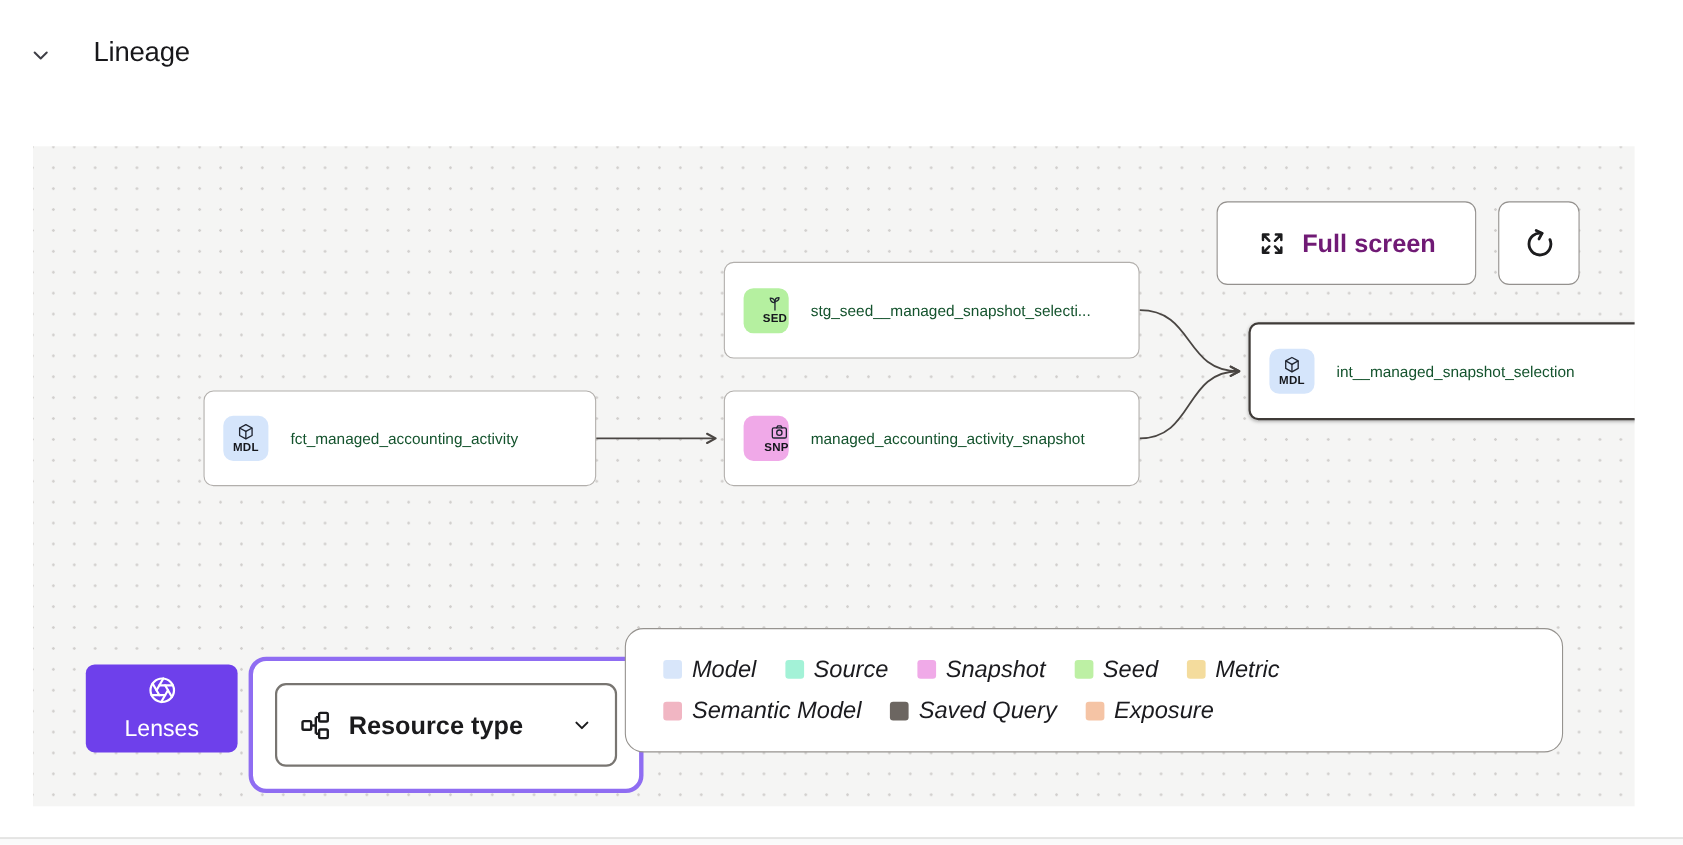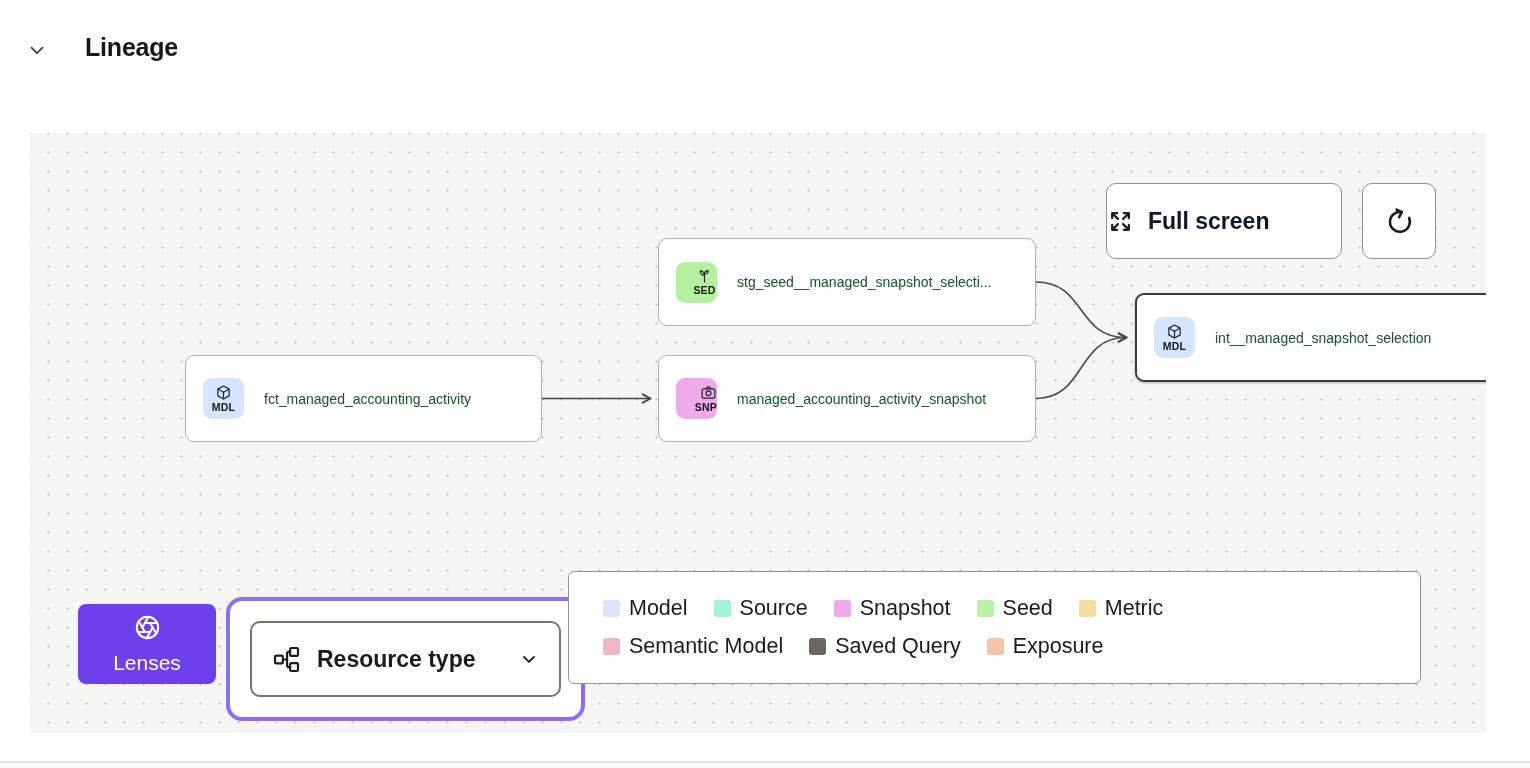--- a/index.html
+++ b/index.html
@@ -4,21 +4,21 @@
 <style>
   * { box-sizing: border-box; }
   html,body { margin:0; padding:0; }
   body {
     width:1530px; height:768px; position:relative; overflow:hidden;
     background:#ffffff; font-family:"Liberation Sans", sans-serif; color:#1b1b1f;
   }
 
   
   .hdr-chevron { position:absolute; left:26px; top:39px; width:22px; height:22px; cursor:pointer; }
-  .page-title { position:absolute; left:85px; top:33px; margin:0; font-size:25px; font-weight:700; color:#18181b; letter-spacing:-0.2px; }
+  .page-title { position:absolute; left:85px; top:33px; margin:0; font-size:25px; font-weight:400; color:#18181b; letter-spacing:-0.2px; }
 
   
   .canvas {
     position:absolute; left:30px; top:133px; width:1456px; height:600px;
     background-color:#f5f5f4;
     background-image: radial-gradient(circle, #d1cfcd 1.1px, transparent 1.35px);
     background-size:19px 19px; background-position:9px 10px;
     overflow:hidden;
   }
   .edges { position:absolute; left:0; top:0; }
@@ -38,22 +38,22 @@
     display:flex; flex-direction:column; align-items:center; justify-content:center;
   }
   .badge svg { width:17px; height:17px; display:block; }
   .badge .badge-txt { font-size:10.5px; font-weight:600; color:#15171c; letter-spacing:.2px; line-height:13px; }
   .node-label { font-size:14px; color:#14532d; white-space:nowrap; }
 
   
   .btn { background:#fff; border:1.5px solid #94918e; border-radius:10px; cursor:pointer; }
   .btn-fullscreen {
     position:absolute; left:1076px; top:50px; width:236px; height:76px;
-    display:flex; align-items:center; justify-content:flex-start; gap:14px;
-    font-size:23px; font-weight:600; color:#0f172a;
+    display:flex; align-items:center; justify-content:center; gap:14px;
+    font-size:23px; font-weight:600; color:#701a75;
   }
   .btn-refresh {
     position:absolute; left:1332px; top:50px; width:74px; height:76px;
     display:flex; align-items:center; justify-content:center;
   }
 
   
   .lenses-btn {
     position:absolute; left:48px; top:471px; width:138px; height:80px; border-radius:8px;
     display:flex; align-items:center; justify-content:center; gap:10px;
@@ -66,22 +66,22 @@
   .rt-button {
     width:311px; height:76px; border:2px solid #787571; border-radius:10px; background:#fff;
     display:flex; align-items:center; gap:16px; padding:0 20px;
     font-size:23px; font-weight:600; color:#1b1b1d;
   }
   .rt-button .rt-chevron { margin-left:auto; }
 
   
   .legend {
     position:absolute; left:538px; top:438px; width:853px; height:113px;
-    background:#fff; border:1.5px solid #96938f; border-radius:6px;
-    padding:10px 34px; display:flex; flex-direction:column; justify-content:space-evenly;
+    background:#fff; border:1.5px solid #96938f; border-radius:17px;
+    padding:10px 34px; display:flex; flex-direction:column; justify-content:space-evenly;font-style:italic;
   }
   .legend-row { display:flex; align-items:center; gap:26px; }
   .legend-item { display:flex; align-items:center; gap:9px; font-size:21.5px; color:#1b1b1f; }
   .swatch { width:17px; height:17px; border-radius:3px; flex:0 0 auto; }
 
   
   .footer-line { position:absolute; left:0; top:761px; width:1530px; height:2px; background:#e4e4e3; }
   .footer-area { position:absolute; left:0; top:763px; width:1530px; height:5px; background:#fafafa; }
 
   svg.icon { display:block; }

